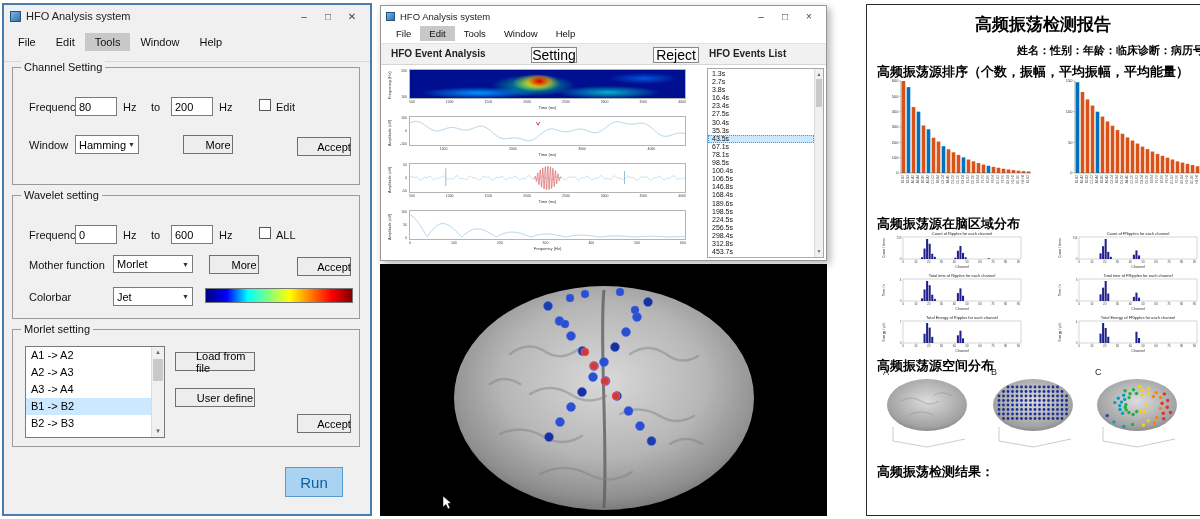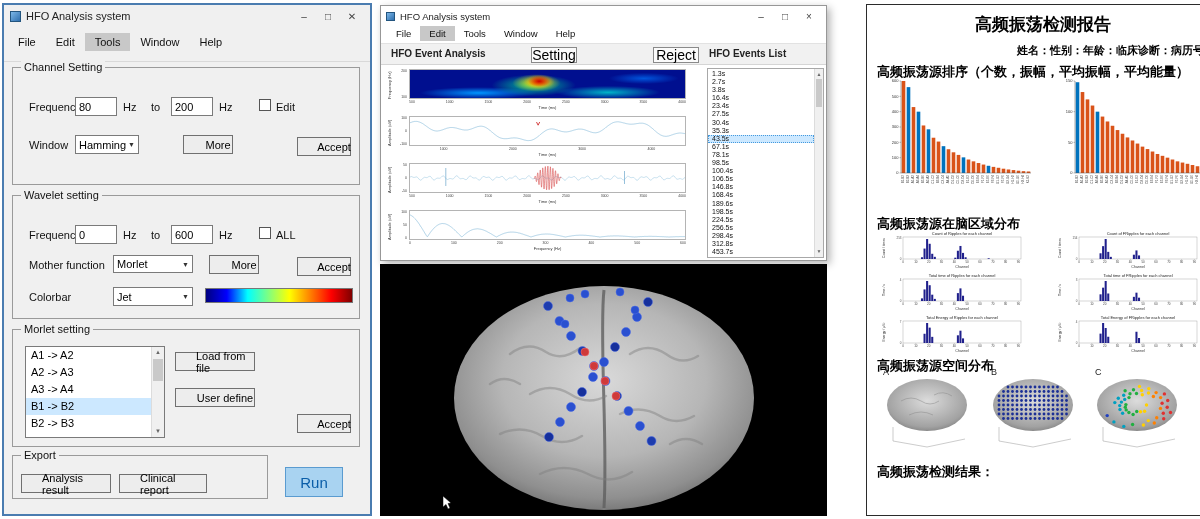--- a/index.html
+++ b/index.html
@@ -163,25 +163,20 @@
         <div class="varrow" style="top:0">▲</div>
         <div class="vthumb" style="top:12px;height:22px"></div>
         <div class="varrow" style="bottom:0">▼</div>
       </div>
     </div>
     <div class="btn" style="left:162px;top:22px;width:80px;height:19px">Load from file</div>
     <div class="btn" style="left:162px;top:58px;width:80px;height:19px">User define</div>
     <div class="btn" style="left:284px;top:84px;width:54px;height:19px">Accept</div>
   </div>
 
-  <div class="gbox" style="left:8px;top:450px;width:256px;height:44px">
-    <span class="glabel">Export</span>
-    <div class="btn" style="left:8px;top:18px;width:90px;height:19px">Analysis result</div>
-    <div class="btn" style="left:106px;top:18px;width:88px;height:19px">Clinical report</div>
-  </div>
 
   <div id="runbtn">Run</div>
 </div>
 
 <div id="mwin">
   <div class="titlebar">
     <span class="appicon" style="width:9px;height:9px"></span>
     <span class="wtitle">HFO Analysis system</span>
     <span class="winbtns">
       <span class="wbtn">–</span>

